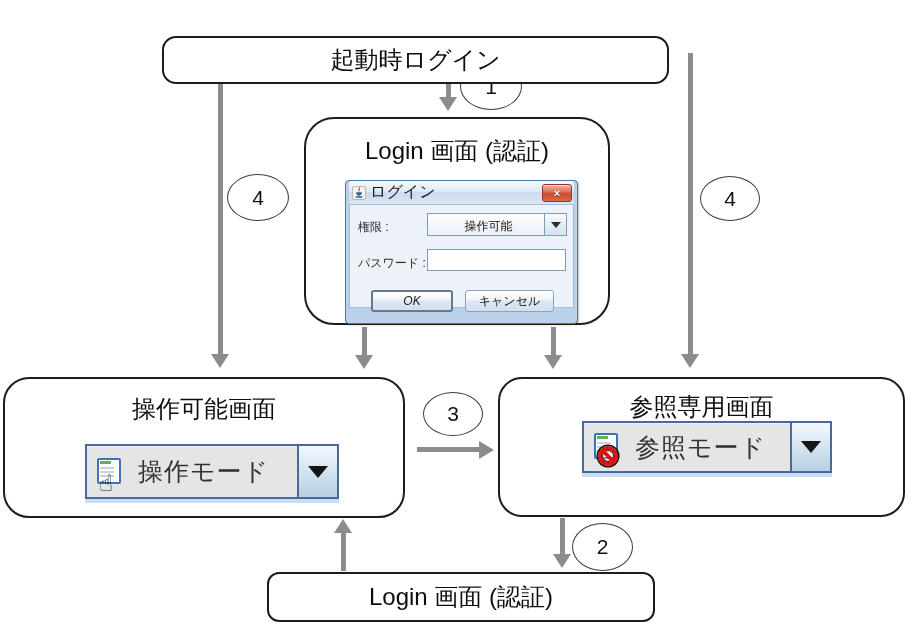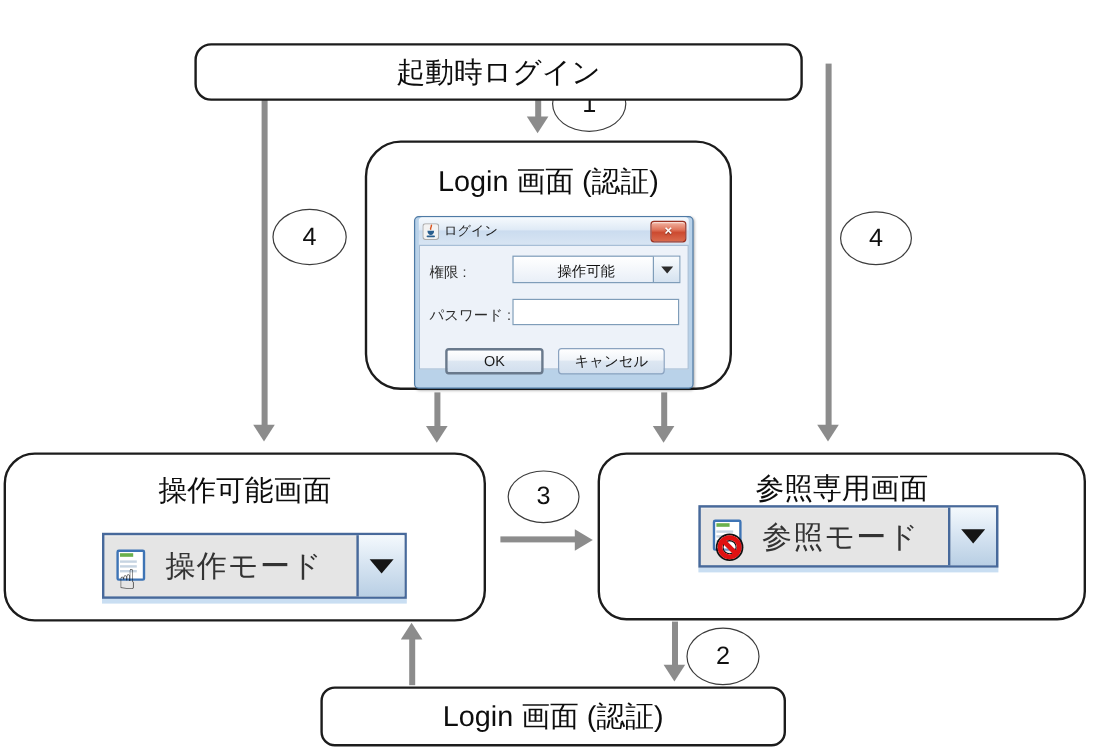--- a/index.html
+++ b/index.html
@@ -23,41 +23,41 @@
   .step{position:absolute;background:#fff;border:1.6px solid #3c3c3c;border-radius:50%;
         display:flex;align-items:center;justify-content:center;font-size:21px;color:#111;box-sizing:border-box;}
   
   .dialog{position:absolute;left:39px;top:61px;width:233px;height:144px;box-sizing:border-box;
           border:1px solid #4e7aa5;border-radius:4px;background:#b9d2e9;padding:0 3px 3px;
           box-shadow:1px 1px 2px rgba(0,0,0,.25);}
   .dlg-titlebar{position:relative;height:23px;display:flex;align-items:center;
           background:linear-gradient(180deg,#f6fafd 0%,#dfeaf6 45%,#cbdcef 50%,#d8e5f3 100%);
           border-radius:3px 3px 0 0;}
   .java-icon{width:14px;height:14px;margin:0 4px 0 3px;display:inline-block;}
-  .dlg-title{font-size:11px;color:#1a1a1a;}
+  .dlg-title{font-size:16px;color:#1a1a1a;}
   .dlg-close{position:absolute;right:2px;top:3px;width:28px;height:16px;border:1px solid #993122;border-radius:3px;
           background:linear-gradient(180deg,#f2b4a3 0%,#e0755c 40%,#cc4a30 55%,#da6a4d 100%);
           box-shadow:inset 0 1px 0 rgba(255,255,255,.55);display:flex;align-items:center;justify-content:center;}
   .dlg-close .x{font-size:11px;font-weight:bold;color:#fff;line-height:1;text-shadow:0 1px 1px rgba(0,0,0,.4);}
   .dlg-body{position:relative;height:104px;background:#edf2f9;border:1px solid #a7bed6;box-sizing:border-box;}
   .dlg-label{position:absolute;font-size:12px;color:#2b2b2b;white-space:nowrap;}
   .lbl-perm{left:8px;top:14px;}
   .lbl-pass{left:8px;top:50px;}
   .dlg-combo{position:absolute;left:77px;top:8px;width:140px;height:23px;box-sizing:border-box;
           border:1px solid #7f9db9;background:linear-gradient(180deg,#ffffff,#e9eff7);display:flex;}
   .dlg-combo-text{flex:1;font-size:12px;color:#111;padding:4px 0 0 5px;}
   .dlg-combo-btn{width:21px;border-left:1px solid #7f9db9;
           background:linear-gradient(180deg,#f8fbfd,#d5e2f0);display:flex;align-items:center;justify-content:center;}
   .tri-sm{width:0;height:0;border-left:5px solid transparent;border-right:5px solid transparent;border-top:6px solid #2b2b2b;}
   .dlg-field{position:absolute;left:77px;top:44px;width:139px;height:22px;box-sizing:border-box;
           border:1px solid #7f9db9;background:#fff;}
   .dlg-btn{position:absolute;top:85px;height:22px;box-sizing:border-box;border-radius:3px;
           background:linear-gradient(180deg,#ffffff 0%,#f0f4f9 45%,#dde7f2 50%,#d2dfee 100%);
           display:flex;align-items:center;justify-content:center;font-size:12px;color:#1a1a1a;}
-  .btn-ok{left:21px;width:82px;border:2px solid #69798c;}
+  .btn-ok{left:21px;width:82px;border:2px solid #69798c;font-style:italic;}
   .btn-cancel{left:115px;width:89px;border:1px solid #8ba3c0;text-align:right;}
   
   .mode-combo{position:absolute;display:flex;box-sizing:border-box;border:2px solid #47699b;
           background:#e5e5e5;box-shadow:0 4px 0 #c9def2, inset 0 1px 0 rgba(255,255,255,.4);}
   .mode-main{flex:1;display:flex;align-items:center;gap:12px;padding-left:9px;overflow:hidden;}
   .mode-text{font-size:25px;color:#333;font-weight:500;letter-spacing:1px;white-space:nowrap;}
   .mode-arrow{width:38px;border-left:2px solid #47699b;
           background:linear-gradient(180deg,#f4f9fd 0%,#d5e3f1 50%,#b9cfe4 100%);
           display:flex;align-items:center;justify-content:center;}
   .tri{width:0;height:0;border-left:10px solid transparent;border-right:10px solid transparent;border-top:12px solid #151515;}

